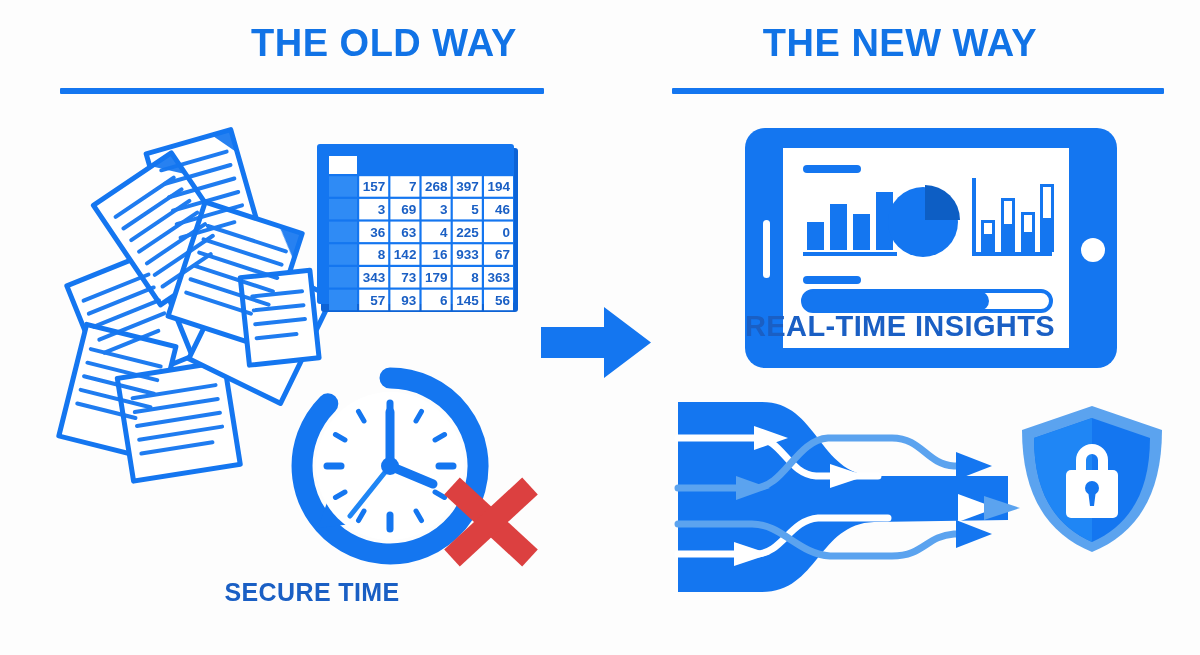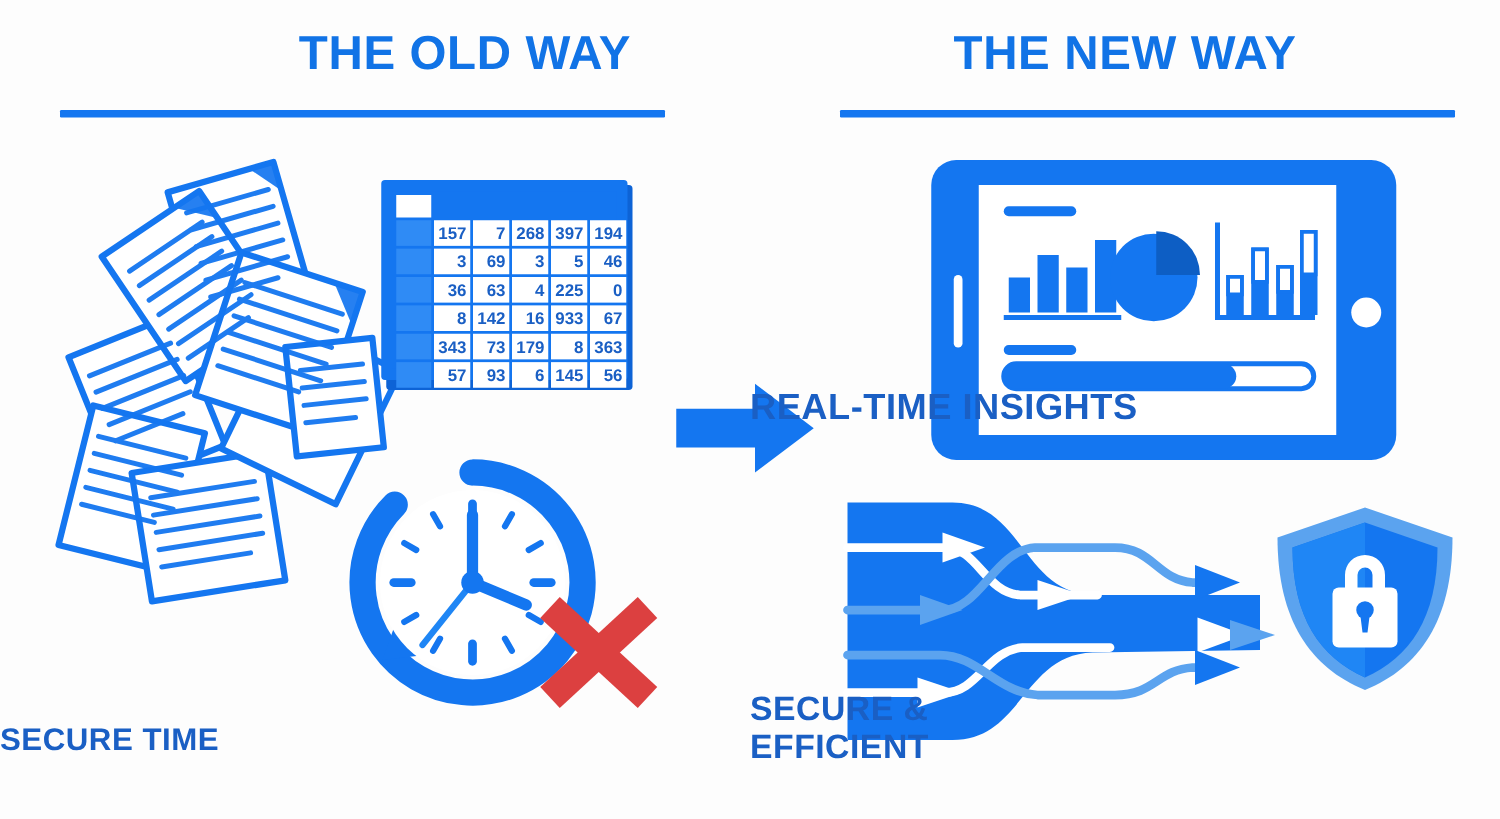--- a/index.html
+++ b/index.html
@@ -1,31 +1,31 @@
 <!DOCTYPE html>
 <html><head>
 <meta charset="utf-8">
 <style>
   html,body{margin:0;padding:0;background:#ffffff;}
   body{width:1200px;height:655px;overflow:hidden;
        font-family:"Liberation Sans","DejaVu Sans",sans-serif;
        background:#fdfdfd;position:relative;}
   .stage{position:relative;width:1200px;height:655px;}
   .panel{position:absolute;top:0;height:655px;}
-  .panel-left{left:0;width:600px;padding-left:48px;}
+  .panel-left{left:12px;width:600px;padding-left:48px;}
   .panel-right{left:600px;width:600px;}
 
   .hdr{position:absolute;width:100%;text-align:center;top:22px;
        font-weight:bold;font-size:38px;letter-spacing:.5px;
        color:#1173e6;white-space:nowrap;}
   .rule{position:absolute;height:6px;border-radius:1px;background:#1476f0;}
   .rule-left{left:48px;width:484px;top:88px;}
   .rule-right{left:72px;width:492px;top:88px;}
 
-  .cap{position:absolute;text-align:left;font-weight:bold;
+  .cap{position:absolute;text-align:center;font-weight:bold;
        letter-spacing:.4px;color:#1a5fc4;white-space:nowrap;}
   .cap-wasted{left:0;width:600px;top:578px;font-size:25px;}
   .cap-insights{left:0;width:600px;top:310px;font-size:29px;}
   .cap-secure{left:0;width:600px;top:552px;font-size:27px;line-height:1.12;}
 
   svg{display:block;position:absolute;overflow:visible;}
 </style>
 </head>
 <body>
 
@@ -296,18 +296,14 @@
       <g fill="#ffffff">
         <rect x="48" y="66" width="52" height="48" rx="5"></rect>
         <path d="M58 68 V56 a16 16 0 0 1 32 0 V68 h-10 V56 a6 6 0 0 0 -12 0 V68 Z"></path>
       </g>
       <g fill="#1476f0">
         <circle cx="74" cy="84" r="7"></circle>
         <path d="M70 86 h8 l-2 16 h-4 Z"></path>
       </g>
     </svg>
 
-    <div class="cap cap-secure">
-      <div>SECURE &amp;</div>
-      <div>EFFICIENT</div>
-    </div>
   </div>
 </div>
 
 </body></html>

